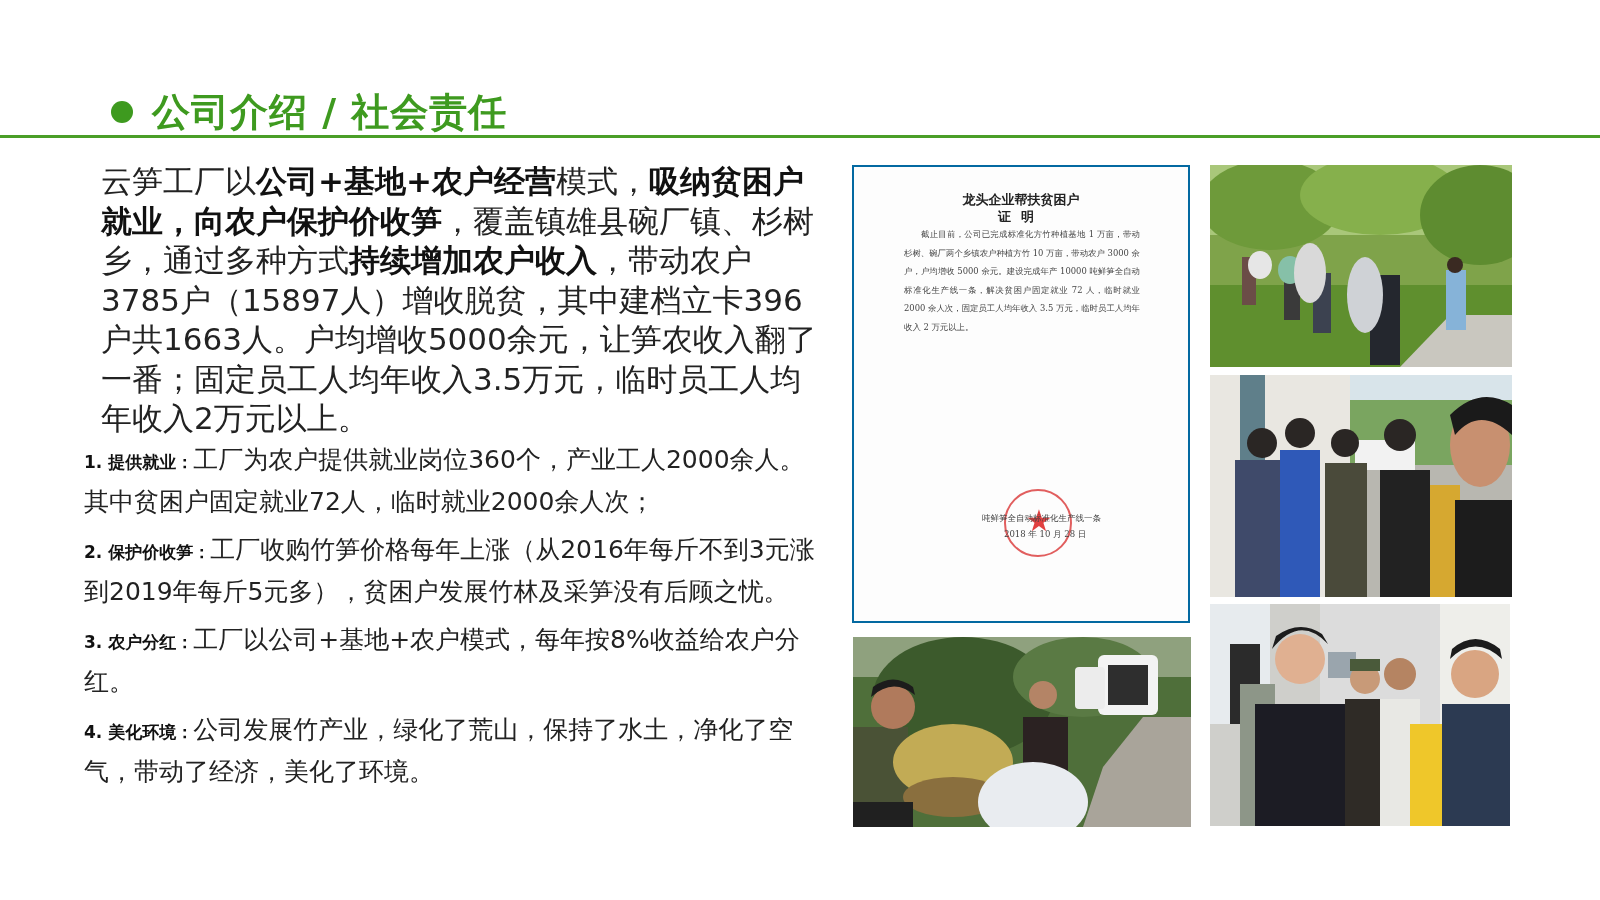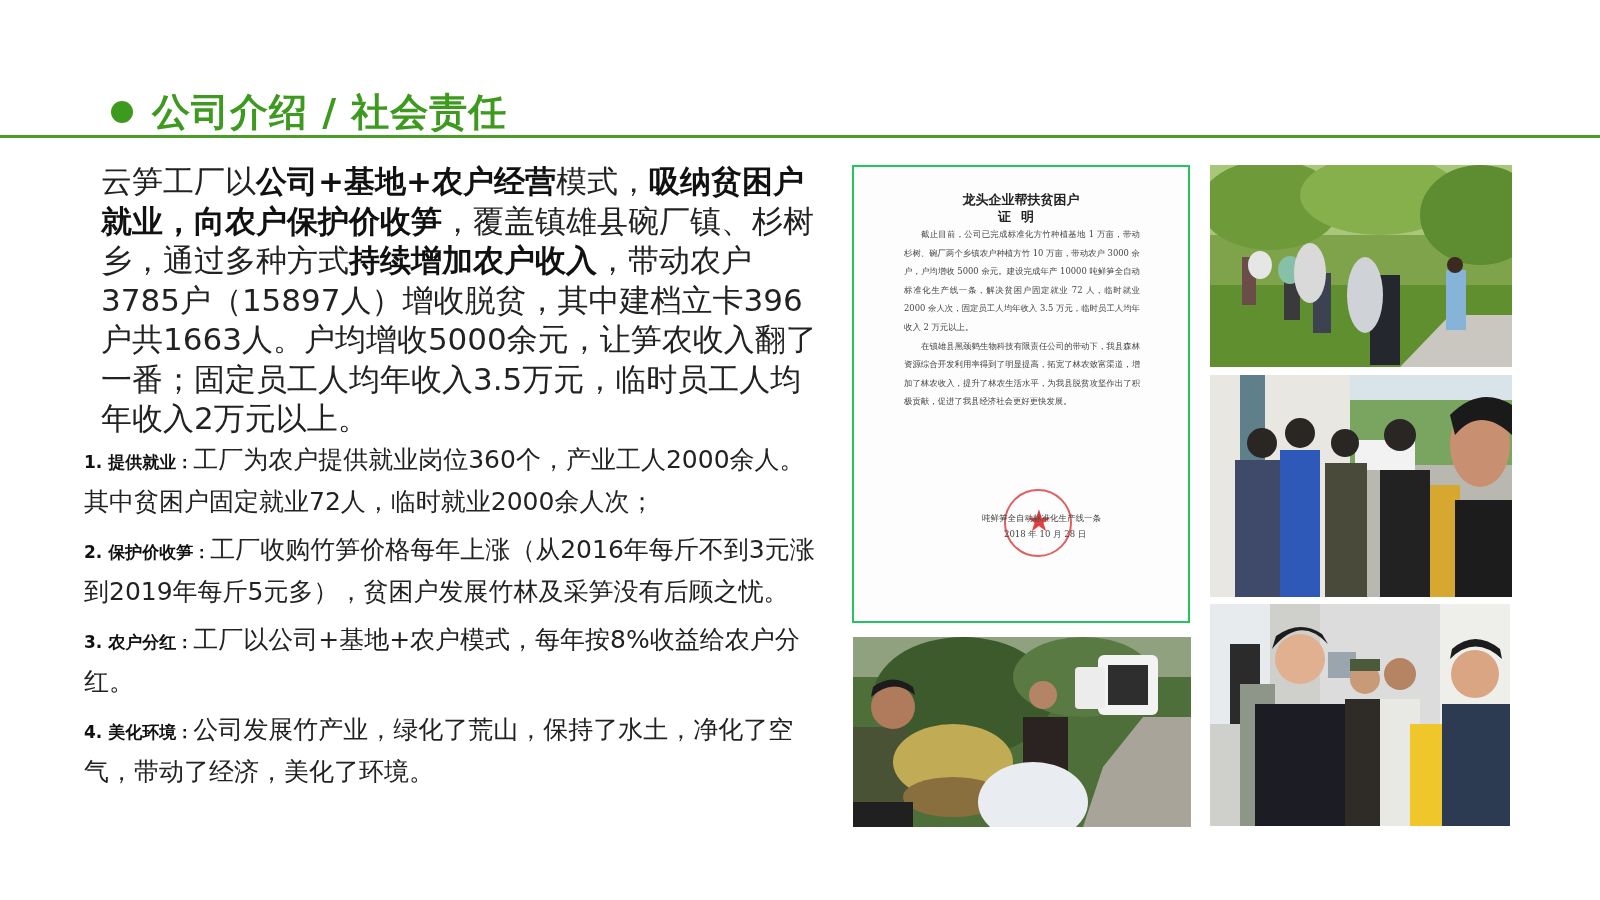--- a/index.html
+++ b/index.html
@@ -11,21 +11,21 @@
   .header .title { position: absolute; left: 152px; top: 55px; font-size: 38px; font-weight: bold; color: #3e9a1f; letter-spacing: 1px; white-space: nowrap; }
   .header .rule { position: absolute; left: 0; top: 103px; width: 1600px; height: 3px; background: #4a9e28; }
 
   .intro { position: absolute; left: 101px; top: 162px; width: 720px; font-size: 31px; line-height: 39.5px; color: #222; }
   .intro b, .item b { font-weight: bold; color: #111; }
 
   .items { position: absolute; left: 84px; top: 440px; width: 745px; }
   .item { font-size: 25px; line-height: 40px; color: #222; margin-bottom: 8px; }
   .item .head { font-size: 17px; font-weight: bold; color: #111; }
 
-  .doc { position: absolute; left: 852px; top: 165px; width: 338px; height: 458px; border: 2px solid #22c55e; background: #fdfdfd; font-family: "DejaVu Serif", "Liberation Serif", serif; overflow: hidden; }
+  .doc { position: absolute; left: 852px; top: 165px; width: 338px; height: 458px; border: 2px solid #0369a1; background: #fdfdfd; font-family: "DejaVu Serif", "Liberation Serif", serif; overflow: hidden; }
   .doc .dtitle { text-align: center; font-size: 13px; font-weight: bold; color: #222; margin-top: 24px; line-height: 17px; }
   .doc .dsub { text-align: center; font-size: 13px; font-weight: bold; color: #222; letter-spacing: 10px; line-height: 17px; }
   .doc .dpara { font-size: 8.4px; line-height: 18.6px; color: #444; padding: 0 48px 0 50px; text-indent: 17px; text-align: justify; }
   .doc .dpara.first { margin-top: 15px; }
   .doc .sign { position: absolute; left: 128px; top: 343px; font-size: 8.5px; color: #444; line-height: 16px; }
   .doc .sign .date { padding-left: 22px; }
   .doc .stamp { position: absolute; left: 150px; top: 322px; width: 68px; height: 68px; border: 2px solid rgba(215,40,40,0.75); border-radius: 50%; }
   .doc .stamp .star { position: absolute; left: 17px; top: 14px; width: 32px; height: 32px; color: rgba(220,30,30,0.85); font-size: 30px; line-height: 32px; text-align: center; }
 
   .photo { position: absolute; overflow: hidden; }
@@ -60,21 +60,20 @@
   </div>
   <div class="item">
     <span class="head">4. 美化环境：</span><span>公司发展竹产业，绿化了荒山，保持了水土，净化了空气，带动了经济，美化了环境。</span>
   </div>
 </div>
 
 <div class="doc">
   <div class="dtitle">龙头企业帮扶贫困户</div>
   <div class="dsub">证明</div>
   <p class="dpara">截止目前，公司已完成标准化方竹种植基地 1 万亩，带动杉树、碗厂两个乡镇农户种植方竹 10 万亩，带动农户 3000 余户，户均增收 5000 余元。建设完成年产 10000 吨鲜笋全自动标准化生产线一条，解决贫困户固定就业 72 人，临时就业 2000 余人次，固定员工人均年收入 3.5 万元，临时员工人均年收入 2 万元以上。</p>
-  <p class="dpara">在镇雄县黑颈鹤生物科技有限责任公司的带动下，我县森林资源综合开发利用率得到了明显提高，拓宽了林农致富渠道，增加了林农收入，提升了林农生活水平，为我县脱贫攻坚作出了积极贡献，促进了我县经济社会更好更快发展。</p>
   <div class="stamp">
     <div class="star">★</div>
   </div>
   <div class="sign">
     <div>吨鲜笋全自动标准化生产线一条</div>
     <div class="date">2018 年 10 月 28 日</div>
   </div>
 </div>
 
 <div class="photo p1">

